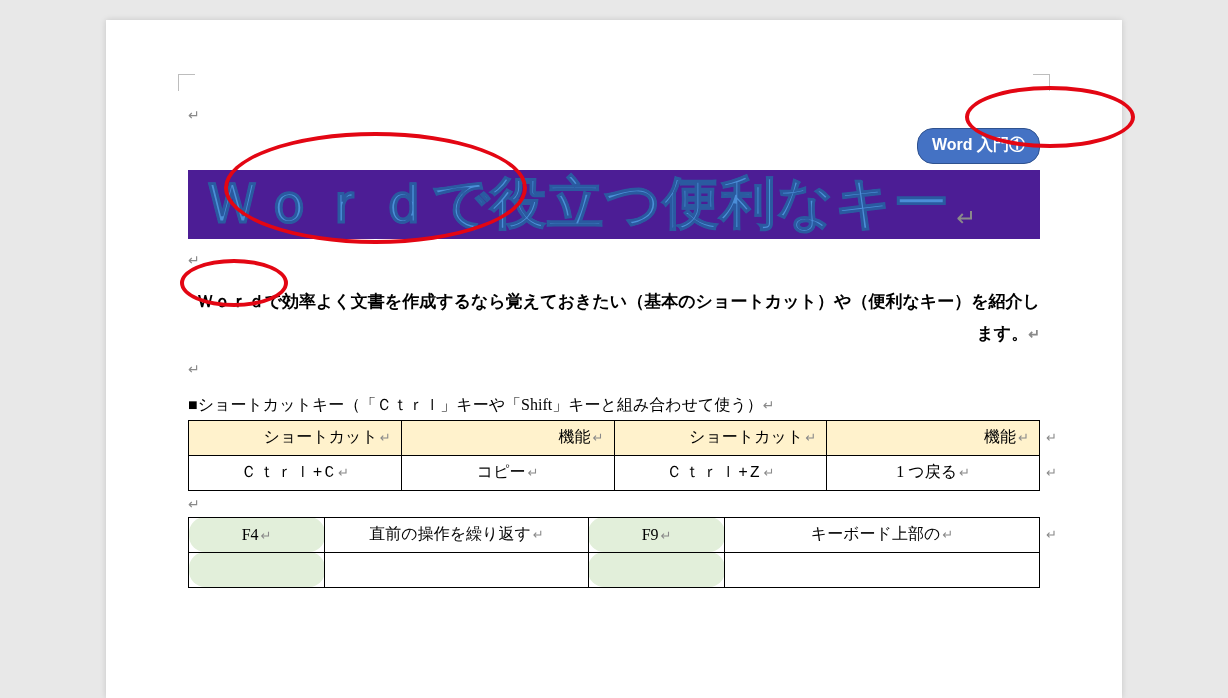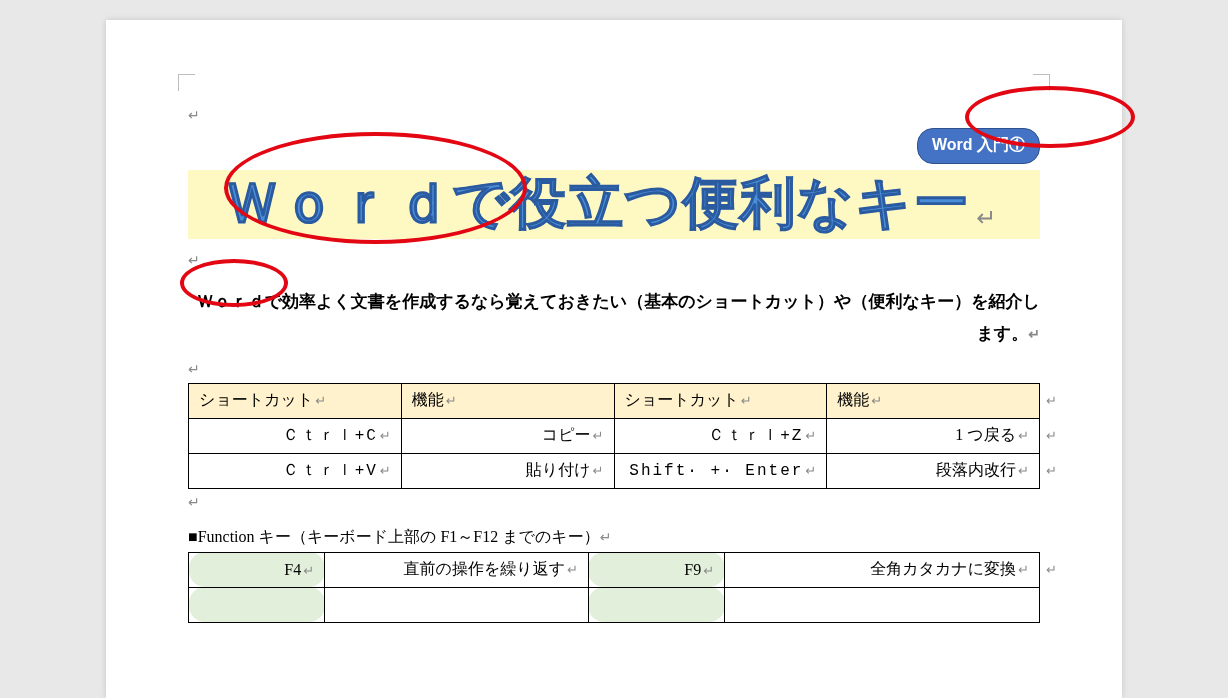--- a/index.html
+++ b/index.html
@@ -59,22 +59,22 @@
     color: #fff;
     font-weight: 700;
     font-size: 16px;
     padding: 6px 14px 7px;
     border-radius: 16px;
     border: 1px solid #2f528f;
     white-space: nowrap;
   }
 
   .title-block {
-    background: #fef9c3;
-    padding: 4px 10px 6px 36px;
+    background: #4c1d95;
+    padding: 4px 10px 6px 16px;
     margin: 4px 0 10px 0;
   }
   .title-text {
     font-family: "Meiryo", "Yu Gothic", sans-serif;
     font-weight: 800;
     font-size: 56px;
     line-height: 1.05;
     color: #4b8ed8;
     -webkit-text-stroke: 1.2px #2a5aa0;
     letter-spacing: 1px;
@@ -106,28 +106,28 @@
   table.tbl {
     border-collapse: collapse;
     width: 100%;
     table-layout: fixed;
     font-size: 16px;
     font-family: "MS Mincho","Yu Mincho",serif;
   }
   table.tbl th, table.tbl td {
     border: 1px solid #000;
     padding: 4px 10px;
-    text-align: right;
+    text-align: center;
     vertical-align: middle;
     height: 26px;
     position: relative;
   }
   table.tbl th {
     font-weight: 400;
-    text-align: left;
+    text-align: right;
   }
   .hdr-yellow { background: #fff2cc; }
   .hdr-green  { background: #e2efda; border-radius: 16px; }
 
   .cell-mark {
     color: #8a8a8a;
     font-size: 13px;
     margin-left: 2px;
   }
   .row-end-mark {
@@ -179,20 +179,23 @@
       </div>
 
       <div class="blank-para"><span>↵</span></div>
 
       <div class="intro">
         <span>Ｗｏｒｄで効率よく文書を作成するなら覚えておきたい（基本のショートカット）や（便利なキー）を紹介します。</span><span class="para-mark">↵</span>
       </div>
 
       <div class="blank-para"><span>↵</span></div>
 
+      <div class="section-heading">
+        <span>■ショートカットキー（「Ｃｔｒｌ」キーや「Shift」キーと組み合わせて使う）</span><span class="para-mark">↵</span>
+      </div>
 
       <table class="tbl">
         <colgroup>
           <col style="width:25%">
             <col style="width:25%">
             <col style="width:25%">
             <col style="width:25%">
         </colgroup>
         <thead>
           <tr>
@@ -202,48 +205,39 @@
             <th class="hdr-yellow"><span>機能</span><span class="cell-mark">↵</span><span class="row-end-mark">↵</span></th>
           </tr>
         </thead>
         <tbody>
           <tr>
             <td><span class="mono">Ｃｔｒｌ+C</span><span class="cell-mark">↵</span></td>
             <td><span>コピー</span><span class="cell-mark">↵</span></td>
             <td><span class="mono">Ｃｔｒｌ+Z</span><span class="cell-mark">↵</span></td>
             <td><span>1 つ戻る</span><span class="cell-mark">↵</span><span class="row-end-mark">↵</span></td>
           </tr>
-          <tr>
-            <td><span class="mono">Ｃｔｒｌ+V</span><span class="cell-mark">↵</span></td>
-            <td><span>貼り付け</span><span class="cell-mark">↵</span></td>
-            <td><span class="mono">Shift· +· Enter</span><span class="cell-mark">↵</span></td>
-            <td><span>段落内改行</span><span class="cell-mark">↵</span><span class="row-end-mark">↵</span></td>
-          </tr>
         </tbody>
       </table>
 
       <div class="blank-para"><span>↵</span></div>
 
-      <div class="section-heading">
-        <span>■Function キー（キーボード上部の F1～F12 までのキー）</span><span class="para-mark">↵</span>
-      </div>
 
       <table class="tbl">
         <colgroup>
           <col style="width:16%">
             <col style="width:31%">
             <col style="width:16%">
             <col style="width:37%">
         </colgroup>
         <tbody>
           <tr>
             <td class="hdr-green"><span>F4</span><span class="cell-mark">↵</span></td>
             <td><span>直前の操作を繰り返す</span><span class="cell-mark">↵</span></td>
             <td class="hdr-green"><span>F9</span><span class="cell-mark">↵</span></td>
-            <td><span>全角カタカナに変換</span><span class="cell-mark">↵</span><span class="row-end-mark">↵</span></td>
+            <td><span>キーボード上部の</span><span class="cell-mark">↵</span><span class="row-end-mark">↵</span></td>
           </tr>
           <tr>
             <td class="hdr-green"></td>
             <td></td>
             <td class="hdr-green"></td>
             <td></td>
           </tr>
         </tbody>
       </table>
 

